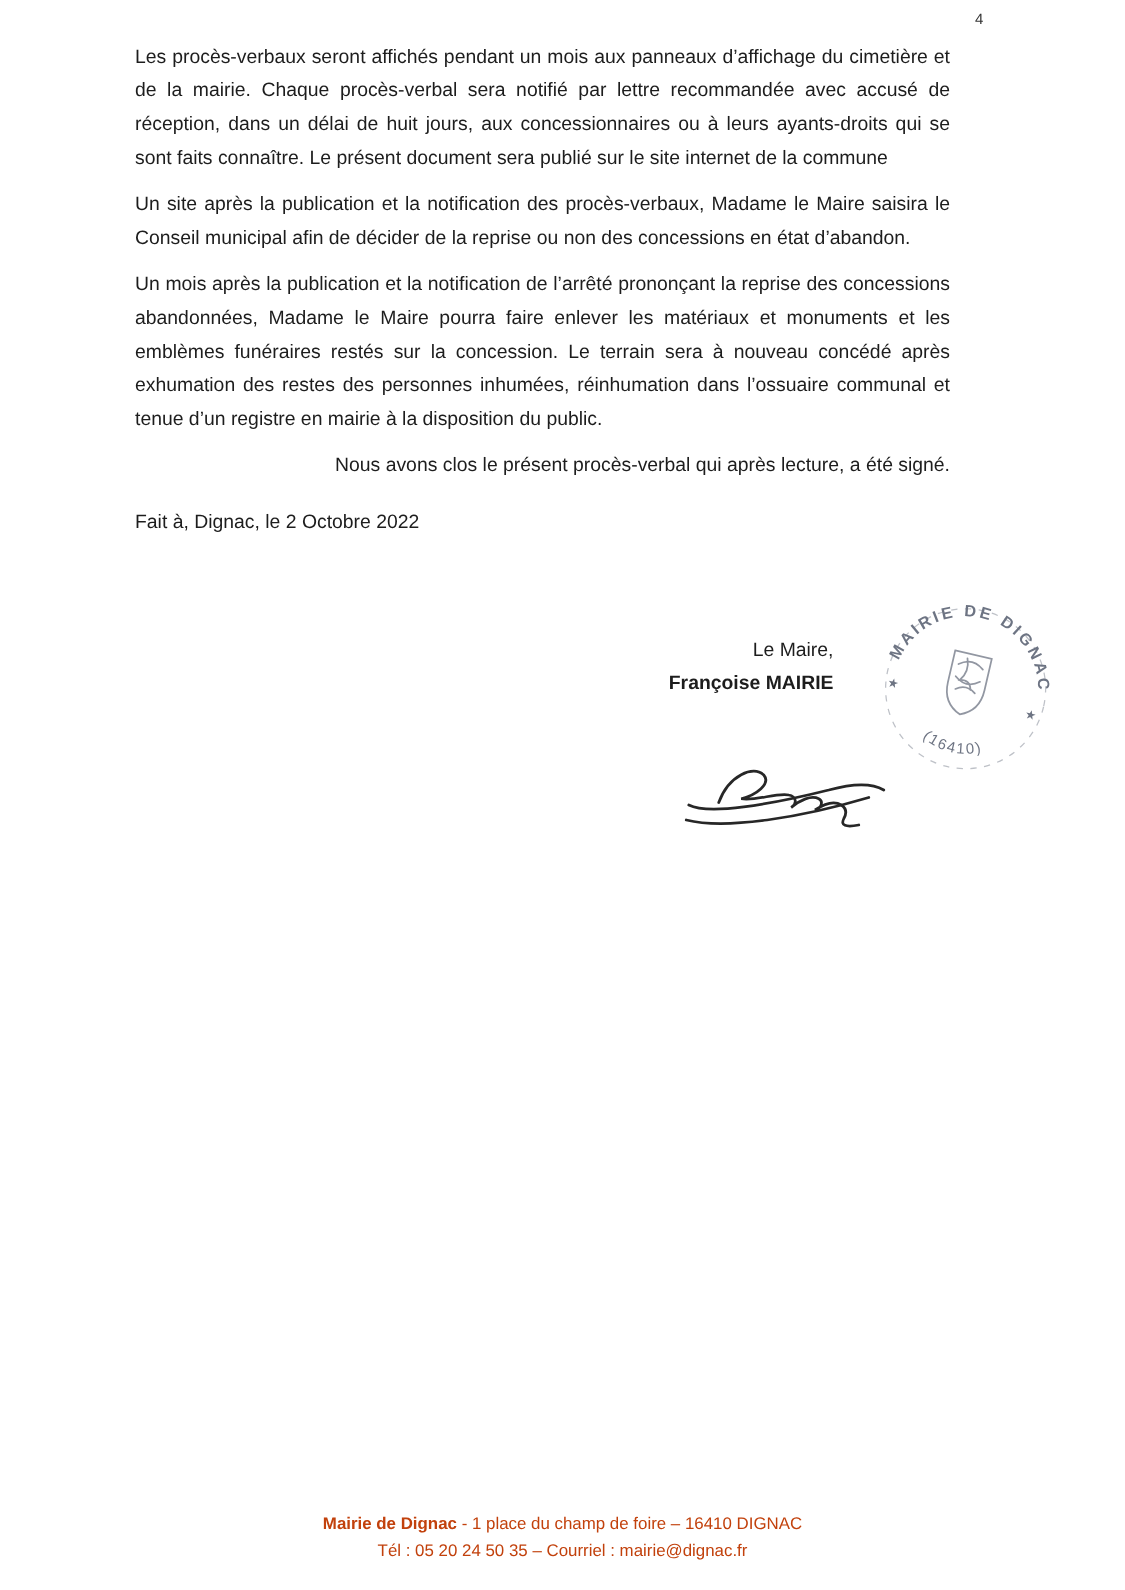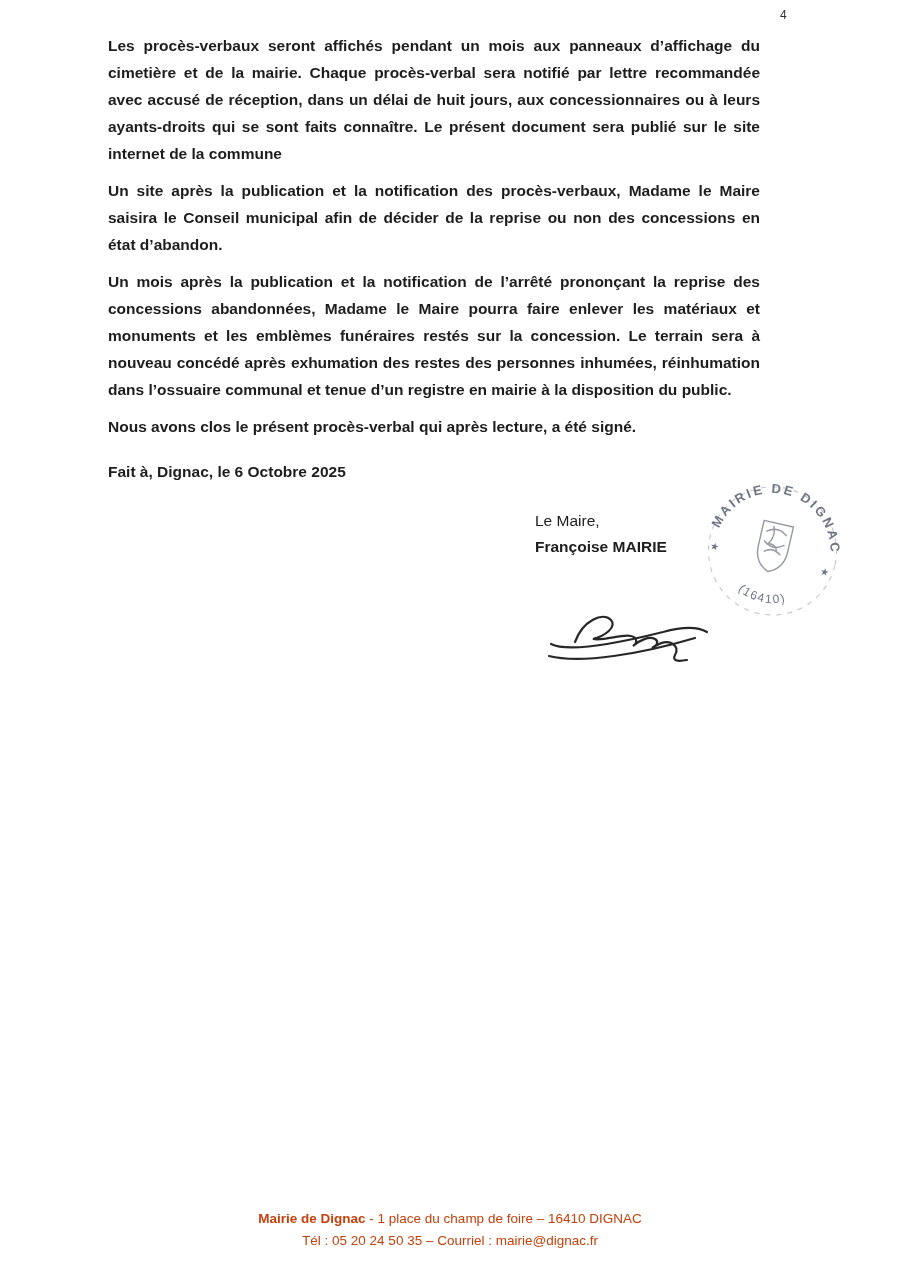--- a/index.html
+++ b/index.html
@@ -27,35 +27,35 @@
     position: absolute;
     top: 32px;
     left: 108px;
     width: 652px;
     font-size: 15.5px;
     line-height: 27px;
     text-align: justify;
   }
   .doc-body p {
     margin: 0 0 10px 0;
-    font-weight: bold;
   }
   .doc-body p.pre-date {
     margin-bottom: 18px;
-    text-align: left;
+    text-align: right;
   }
   .doc-body p.date-line {
     text-align: left;
   }
   .signature-block {
     position: absolute;
     left: 535px;
     top: 508px;
     font-size: 15.5px;
     line-height: 26px;
+    text-align: right;
   }
   .signatory-name {
     font-weight: bold;
   }
   .stamp-wrap {
     position: absolute;
     left: 700px;
     top: 481px;
     width: 145px;
     height: 140px;
@@ -105,21 +105,21 @@
 
 <div class="page">
 
   <div class="page-number">4</div>
 
   <div class="doc-body">
     <p>Les procès-verbaux seront affichés pendant un mois aux panneaux d’affichage du cimetière et de la mairie. Chaque procès-verbal sera notifié par lettre recommandée avec accusé de réception, dans un délai de huit jours, aux concessionnaires ou à leurs ayants-droits qui se sont faits connaître. Le présent document sera publié sur le site internet de la commune</p>
     <p>Un site après la publication et la notification des procès-verbaux, Madame le Maire saisira le Conseil municipal afin de décider de la reprise ou non des concessions en état d’abandon.</p>
     <p>Un mois après la publication et la notification de l’arrêté prononçant la reprise des concessions abandonnées, Madame le Maire pourra faire enlever les matériaux et monuments et les emblèmes funéraires restés sur la concession. Le terrain sera à nouveau concédé après exhumation des restes des personnes inhumées, réinhumation dans l’ossuaire communal et tenue d’un registre en mairie à la disposition du public.</p>
     <p class="pre-date">Nous avons clos le présent procès-verbal qui après lecture, a été signé.</p>
-    <p class="date-line">Fait à, Dignac, le 6 Octobre 2025</p>
+    <p class="date-line">Fait à, Dignac, le 2 Octobre 2022</p>
   </div>
 
   <div class="signature-block">
     <div>Le Maire,</div>
     <div class="signatory-name">Françoise MAIRIE</div>
   </div>
 
   <div class="stamp-wrap">
     <svg viewBox="0 0 140 140" width="145" height="140">
       <circle cx="70" cy="70" r="64" fill="none" stroke="#4e5668" stroke-width="1" stroke-dasharray="5 6" opacity="0.45"></circle>

